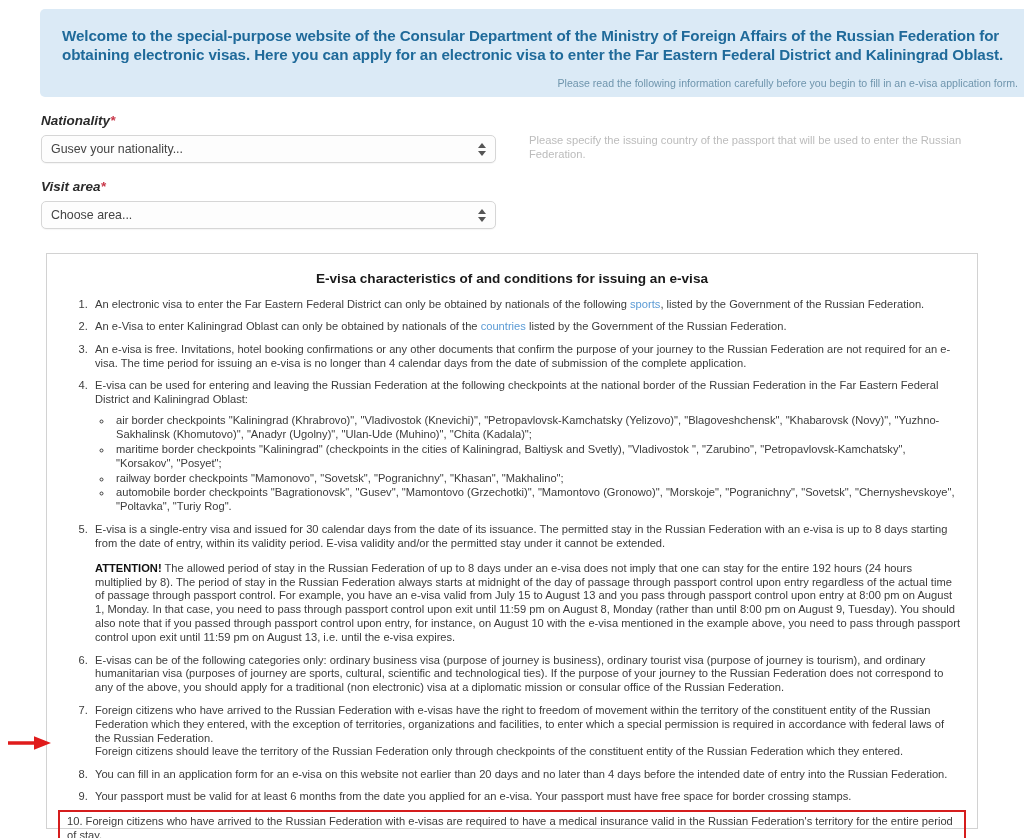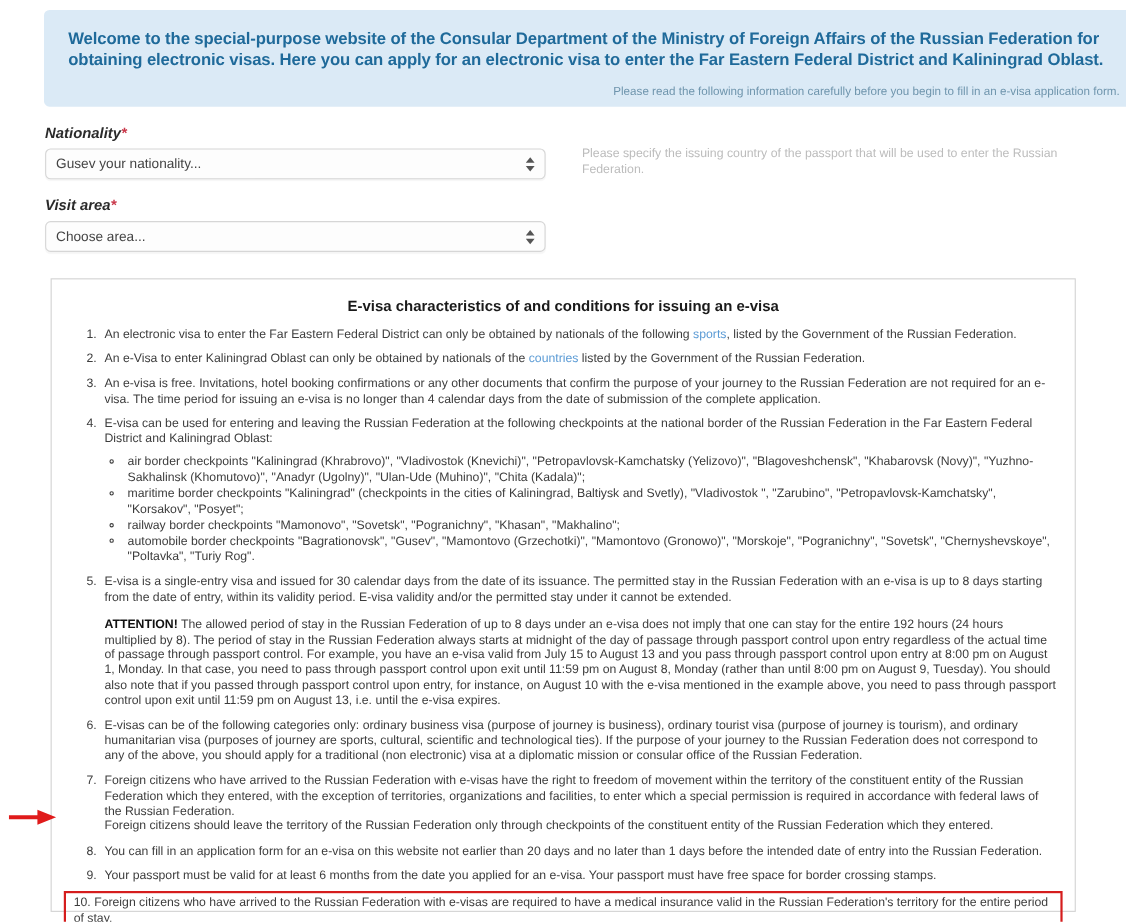--- a/index.html
+++ b/index.html
@@ -222,21 +222,21 @@
         </div>
       </li>
 
       <li>E-visas can be of the following categories only: ordinary business visa (purpose of journey is business), ordinary tourist visa (purpose of journey is tourism), and ordinary humanitarian visa (purposes of journey are sports, cultural, scientific and technological ties). If the purpose of your journey to the Russian Federation does not correspond to any of the above, you should apply for a traditional (non electronic) visa at a diplomatic mission or consular office of the Russian Federation.</li>
 
       <li>
         <span>Foreign citizens who have arrived to the Russian Federation with e-visas have the right to freedom of movement within the territory of the constituent entity of the Russian Federation which they entered, with the exception of territories, organizations and facilities, to enter which a special permission is required in accordance with federal laws of the Russian Federation.</span>
         <div class="sub-para">Foreign citizens should leave the territory of the Russian Federation only through checkpoints of the constituent entity of the Russian Federation which they entered.</div>
       </li>
 
-      <li>You can fill in an application form for an e-visa on this website not earlier than 20 days and no later than 1 days before the intended date of entry into the Russian Federation.</li>
+      <li>You can fill in an application form for an e-visa on this website not earlier than 20 days and no later than 4 days before the intended date of entry into the Russian Federation.</li>
 
       <li>Your passport must be valid for at least 6 months from the date you applied for an e-visa. Your passport must have free space for border crossing stamps.</li>
 
       <li class="highlighted">Foreign citizens who have arrived to the Russian Federation with e-visas are required to have a medical insurance valid in the Russian Federation's territory for the entire period of stay.</li>
 
     </ol>
   </div>
 
   <svg class="red-arrow" viewBox="0 0 44 18">
     <path d="M0 7.2 H26 V2.2 L43 9 L26 15.8 V10.8 H0 Z" fill="#e01b1b"></path>

